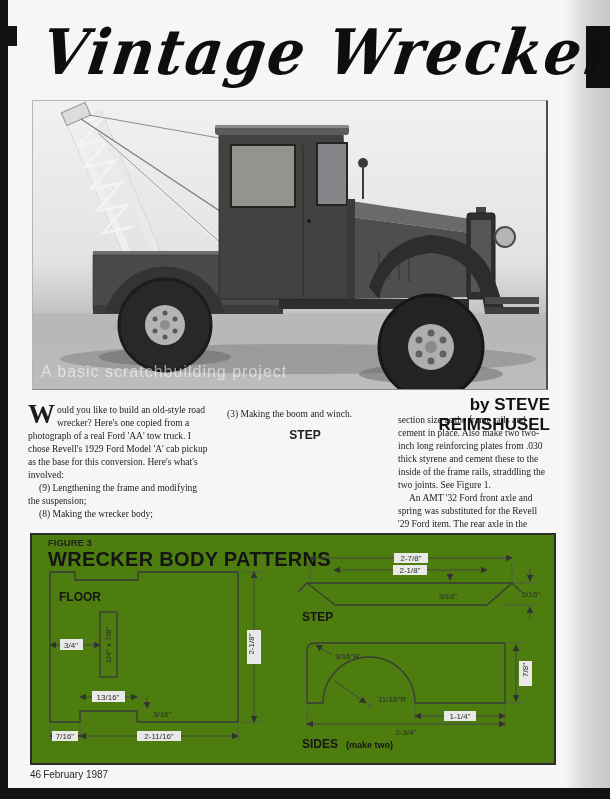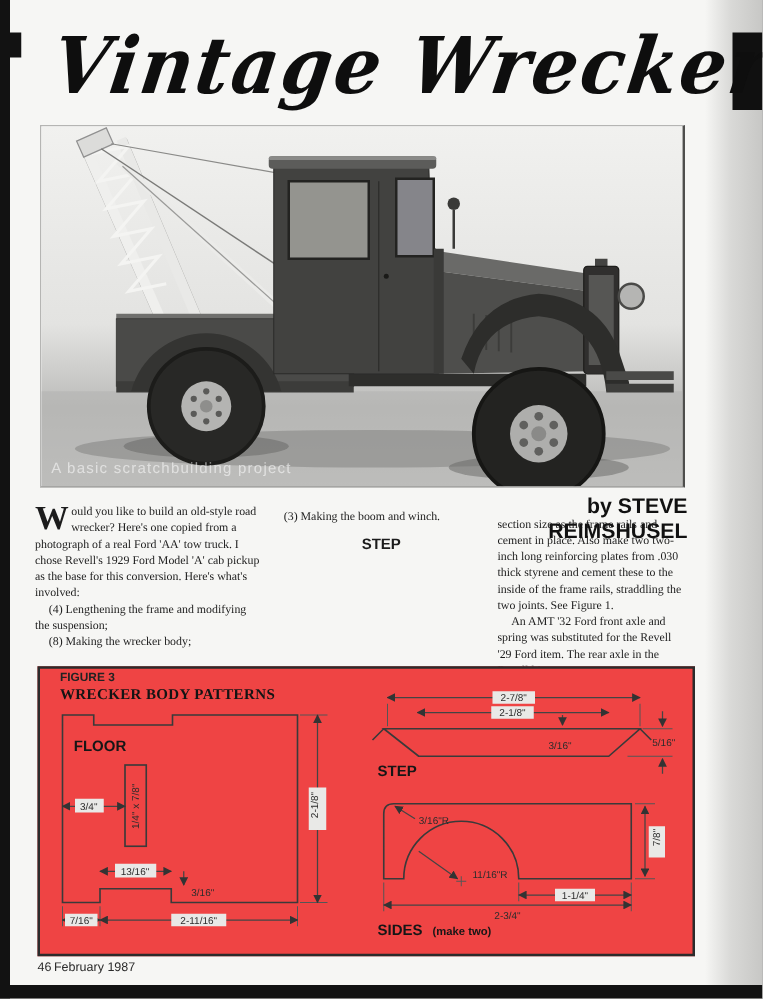--- a/index.html
+++ b/index.html
@@ -23,21 +23,21 @@
   }
   
   .photo{
     position:absolute;left:32px;top:100px;width:513px;height:288px;
     border:1px solid #b5b5b3;border-right:2px solid #4e4e4c;border-bottom:1px solid #8a8a88;
     box-sizing:content-box;overflow:hidden;
   }
   .photo svg{display:block;}
   .photo-caption{
     position:absolute;left:8px;bottom:8px;
-    font-family:"Liberation Sans",sans-serif;font-size:12px;letter-spacing:1px;
+    font-family:"Liberation Sans",sans-serif;font-size:16px;letter-spacing:1px;
     color:#ffffff;opacity:.55;
   }
   
   .byline{
     position:absolute;left:384px;top:395px;width:166px;text-align:right;
     font-family:"Liberation Sans",sans-serif;font-weight:bold;font-size:17px;color:#111;
   }
   .col{position:absolute;font-size:9.5px;line-height:13px;text-align:left;}
   .col1{left:28px;top:404px;width:181px;}
   .col2{left:216px;top:408px;width:178px;}
@@ -49,29 +49,29 @@
     font-size:27px;line-height:21px;padding-right:2px;
   }
   .frame-heading{
     font-family:"Liberation Sans",sans-serif;font-weight:bold;font-size:12px;
     text-align:center;margin:8px 0 3px 0;
   }
   .item3{margin-bottom:2px;}
   
   .figure{
     position:absolute;left:30px;top:533px;width:526px;height:232px;
-    background:#ef4444;border:2px solid #2b2b2b;box-sizing:border-box;
+    background:#4d7c0f;border:2px solid #2b2b2b;box-sizing:border-box;
   }
   .fig-label{
     position:absolute;left:16px;top:2px;
     font-family:"Liberation Sans",sans-serif;font-weight:bold;font-size:9.5px;color:#222;
   }
   .fig-title{
     position:absolute;left:16px;top:13px;
-    font-family:Liberation Serif, serif;font-weight:bold;font-size:12px;
+    font-family:Liberation Sans, sans-serif;font-weight:bold;font-size:20px;
     letter-spacing:.3px;color:#141414;
   }
   .fig-svg{position:absolute;left:0;top:0;}
   .fig-svg text{font-family:"Liberation Sans",sans-serif;font-size:8px;fill:#2c2c2c;}
   .fig-svg text.big{font-size:12px;font-weight:bold;fill:#161616;}
   .fig-svg text.mid{font-size:9px;font-weight:bold;fill:#161616;}
   .fig-svg .ol{fill:none;stroke:#3a3a3a;stroke-width:1.3;}
   .fig-svg .dim{stroke:#444;stroke-width:1;fill:none;}
   .fig-svg .tick{stroke:#555;stroke-width:.8;}
   .fig-svg .bg{fill:#e9e9e7;}
@@ -196,21 +196,21 @@
         <rect x="452" y="206" width="54" height="7" fill="#3e3e3c"></rect>
       </g>
     </svg>
     <div class="photo-caption">A basic scratchbuilding project</div>
   </div>
 
   <div class="byline">by STEVE REIMSHUSEL</div>
 
   <div class="col col1">
     <p><span class="dropcap">W</span><span>ould you like to build an old-style road wrecker? Here's one copied from a photograph of a real Ford 'AA' tow truck. I chose Revell's 1929 Ford Model 'A' cab pickup as the base for this conversion. Here's what's involved:</span></p>
-    <p class="indent">(4) Lengthening the frame and modifying the suspension;</p>
+    <p class="indent">(9) Lengthening the frame and modifying the suspension;</p>
     <p class="indent">(8) Making the wrecker body;</p>
   </div>
 
   <div class="col col2">
     <p class="indent item3">(3) Making the boom and winch.</p>
     <div class="frame-heading">STEP</div>
   </div>
 
   <div class="col col3">
     <p>section size as the frame rails and cement in place. Also make two two-inch long reinforcing plates from .030 thick styrene and cement these to the inside of the frame rails, straddling the two joints. See Figure 1.</p>

